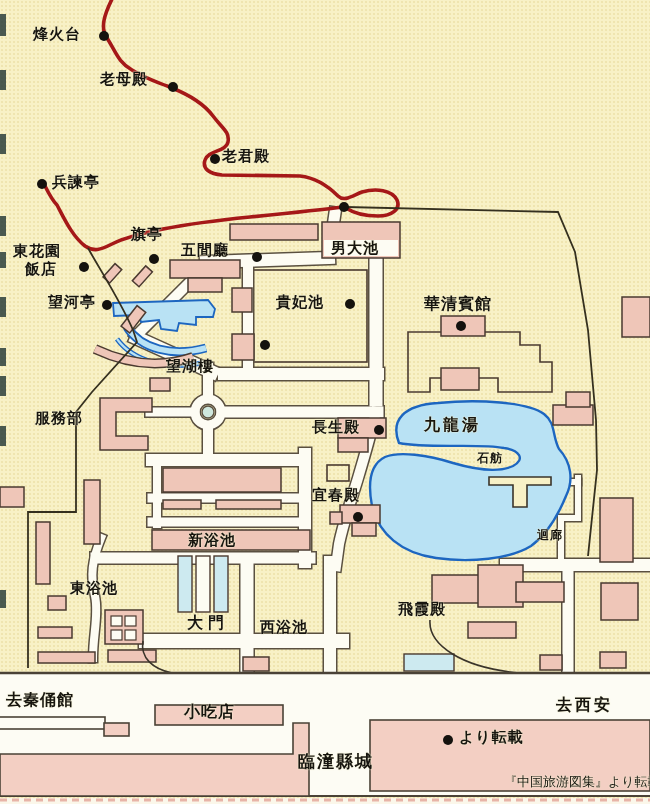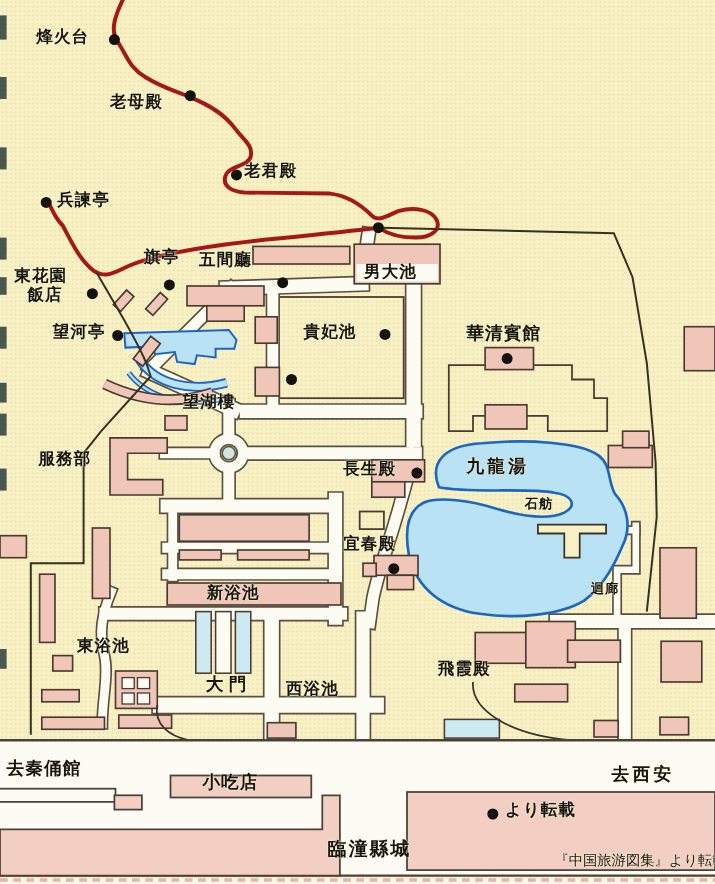--- a/index.html
+++ b/index.html
@@ -222,48 +222,48 @@
         <rect x="0" y="297" width="6" height="20"></rect>
     <rect x="0" y="348" width="6" height="18"></rect>
         <rect x="0" y="376" width="6" height="20"></rect>
     <rect x="0" y="426" width="6" height="20"></rect>
         <rect x="0" y="590" width="6" height="18"></rect>
   </g>
 </svg>
 
 
 <div class="lbl" style="left:33px;top:27px;">烽火台</div>
-<div class="lbl" style="left:100px;top:86px;">老母殿</div>
+<div class="lbl" style="left:100px;top:72px;">老母殿</div>
 <div class="lbl" style="left:222px;top:149px;text-align:right;">老君殿</div>
 <div class="lbl" style="left:52px;top:175px;">兵諫亭</div>
 <div class="lbl" style="left:13px;top:244px;">東花園</div>
 <div class="lbl" style="left:25px;top:262px;">飯店</div>
 <div class="lbl" style="left:131px;top:227px;">旗亭</div>
-<div class="lbl" style="left:181px;top:230px;">五間廳</div>
+<div class="lbl" style="left:181px;top:243px;">五間廳</div>
 <div class="lbl" style="left:331px;top:241px;">男大池</div>
 <div class="lbl" style="left:276px;top:295px;">貴妃池</div>
 <div class="lbl med" style="left:424px;top:296px;">華清賓館</div>
 <div class="lbl" style="left:48px;top:295px;">望河亭</div>
 <div class="lbl" style="left:166px;top:359px;">望湖樓</div>
 <div class="lbl" style="left:35px;top:411px;">服務部</div>
 <div class="lbl" style="left:312px;top:420px;">長生殿</div>
 <div class="lbl med" style="left:424px;top:417px;letter-spacing:3px;">九龍湯</div>
 <div class="lbl small" style="left:477px;top:452px;">石舫</div>
 <div class="lbl" style="left:312px;top:488px;">宜春殿</div>
 <div class="lbl small" style="left:537px;top:529px;">迴廊</div>
 <div class="lbl" style="left:188px;top:533px;text-align:center;">新浴池</div>
 <div class="lbl" style="left:70px;top:581px;">東浴池</div>
 <div class="lbl" style="left:260px;top:580px;margin-top:40px;">西浴池</div>
 <div class="lbl med" style="left:187px;top:615px;letter-spacing:5px;">大門</div>
 <div class="lbl" style="left:398px;top:602px;">飛霞殿</div>
 <div class="lbl med" style="left:6px;top:692px;">去秦俑館</div>
 <div class="lbl med" style="left:184px;top:704px;">小吃店</div>
 <div class="lbl med" style="left:556px;top:697px;letter-spacing:3px;">去西安</div>
 <div class="lbl" style="left:459px;top:730px;">より転載</div>
-<div class="lbl" style="left:298px;top:753px;font-size:17px;letter-spacing:2px;margin-top:10px;">臨潼縣城</div>
+<div class="lbl" style="left:298px;top:753px;font-size:17px;letter-spacing:2px;">臨潼縣城</div>
 <div class="lbl credit" style="left:504px;top:775px;">『中国旅游図集』より転載</div>
 
 <div class="dot" style="left:99px;top:31px;"></div>
 <div class="dot" style="left:168px;top:82px;"></div>
 <div class="dot" style="left:210px;top:154px;"></div>
 <div class="dot" style="left:37px;top:179px;"></div>
 <div class="dot" style="left:79px;top:262px;"></div>
 <div class="dot" style="left:149px;top:254px;"></div>
 <div class="dot" style="left:252px;top:252px;"></div>
 <div class="dot" style="left:345px;top:299px;"></div>

